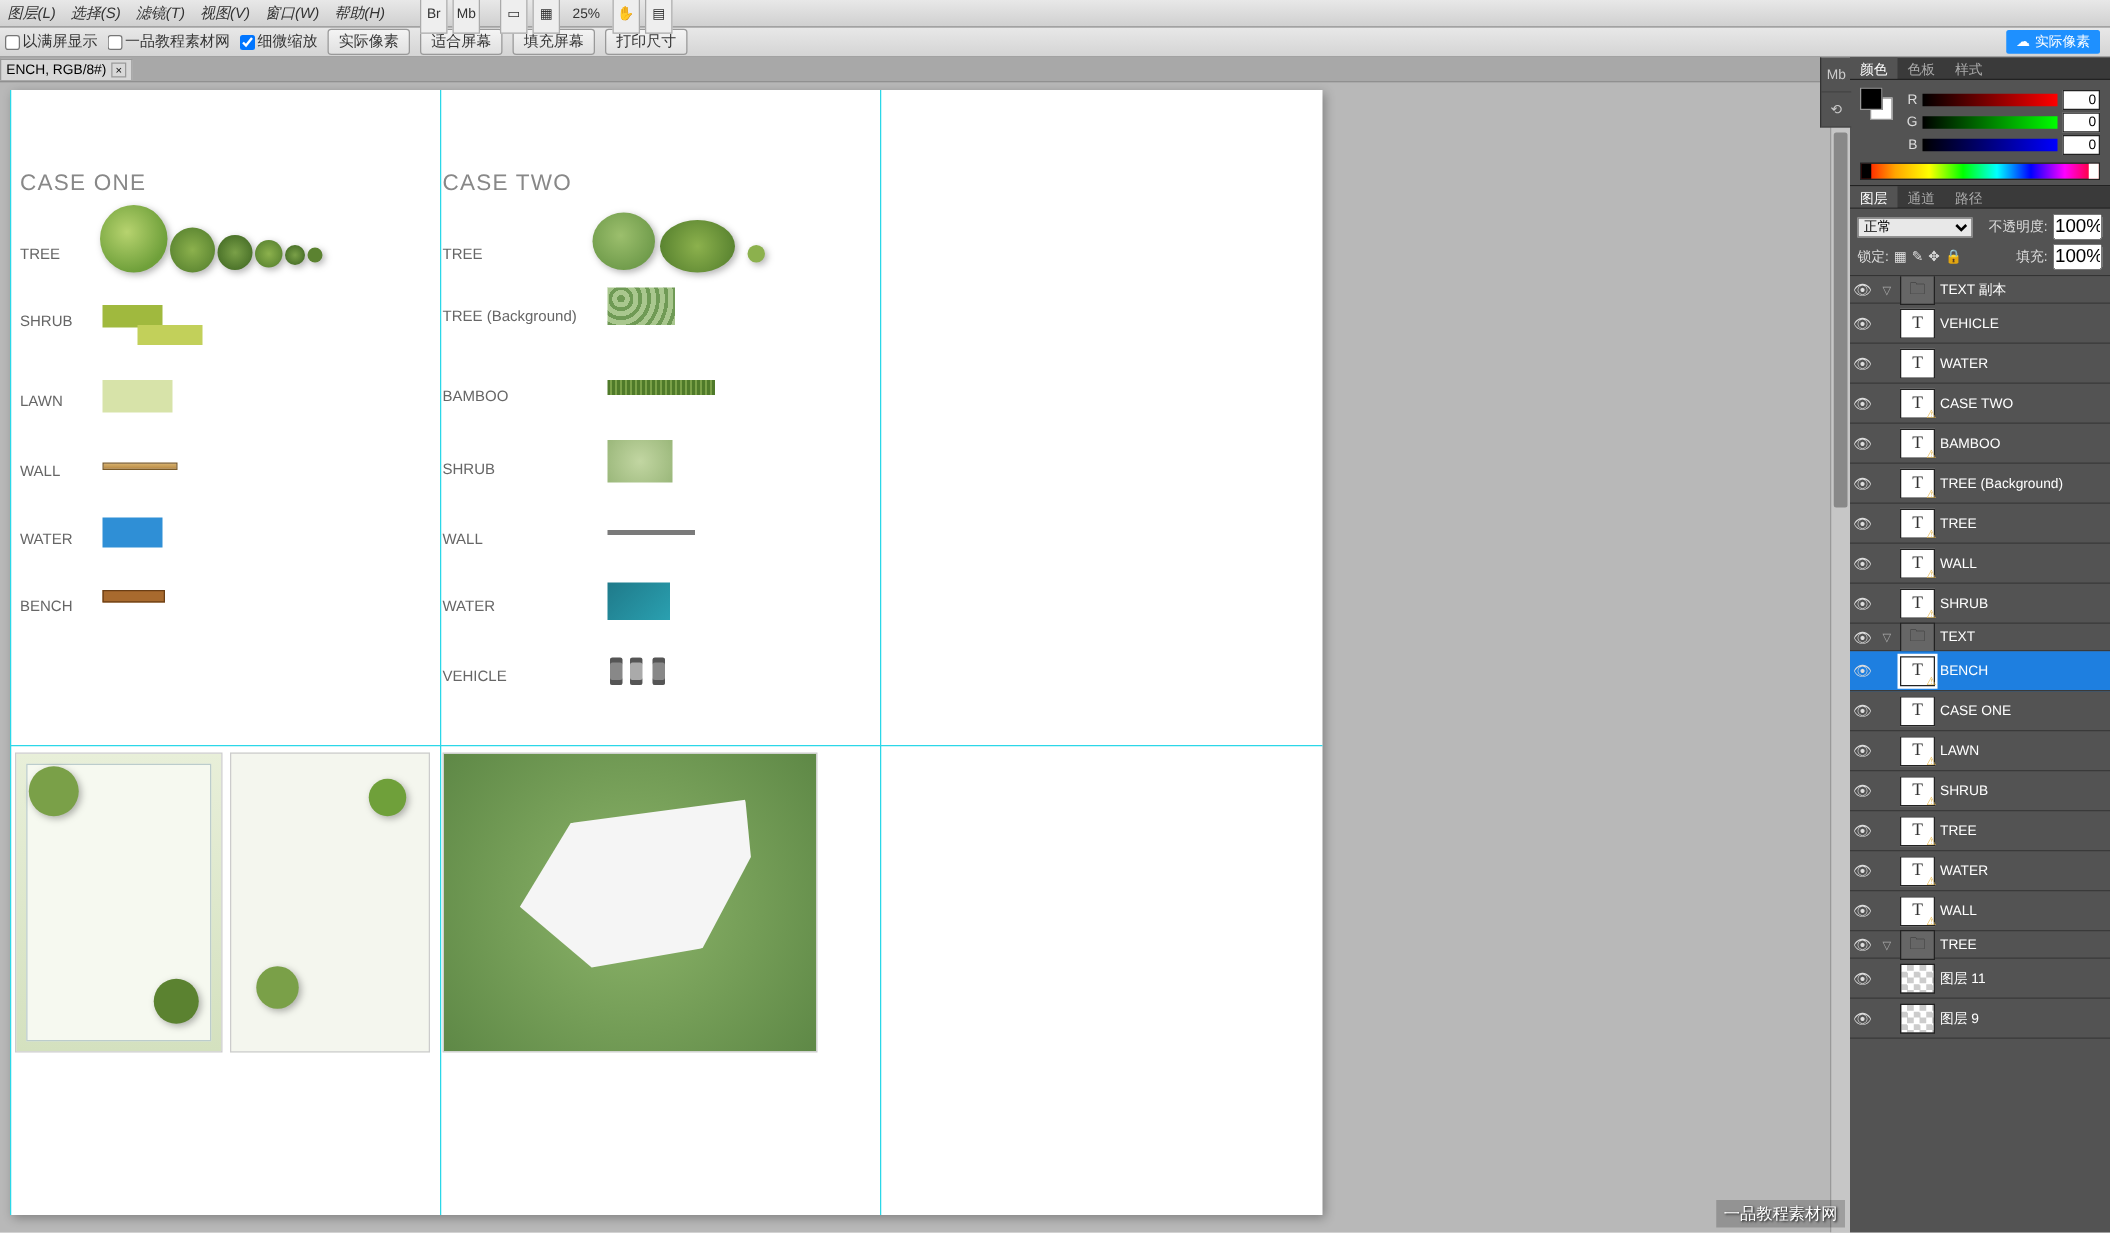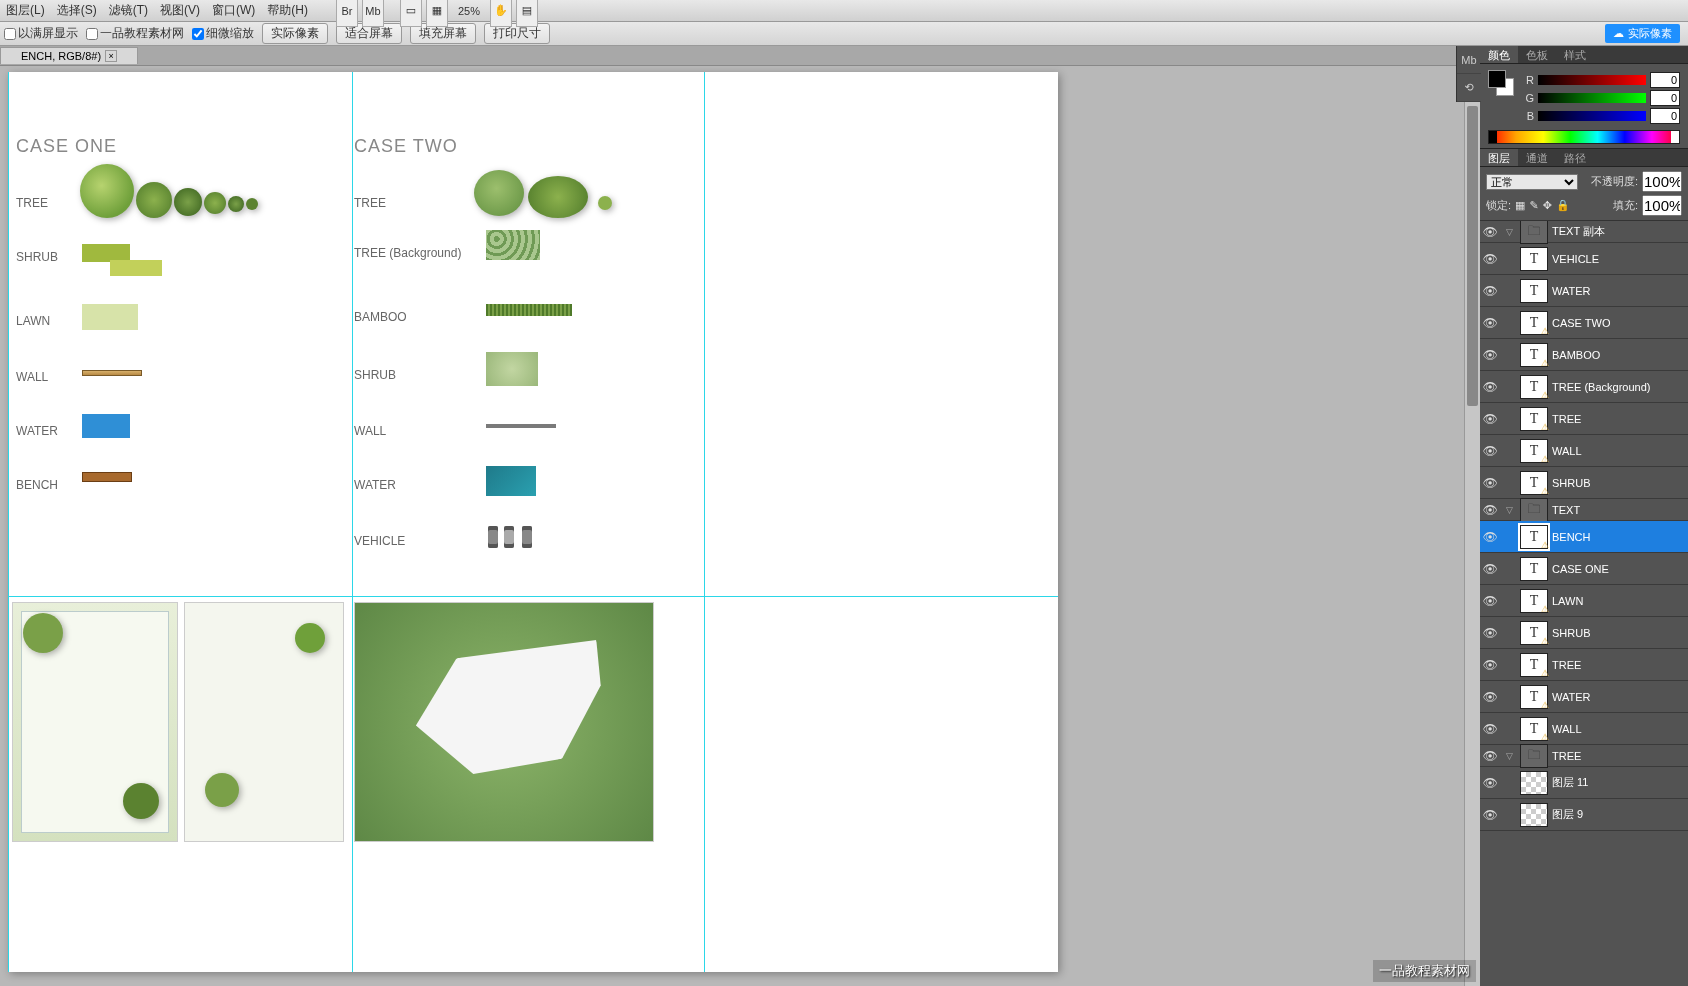--- a/index.html
+++ b/index.html
@@ -1,40 +1,40 @@
 <!DOCTYPE html>
 <html><head>
 <meta charset="utf-8">
 <style>
 * { margin: 0; padding: 0; box-sizing: border-box; font-family: "Microsoft YaHei", Arial, sans-serif; }
 body { background: #b8b8b8; overflow: hidden; width: 1688px; height: 986px; position: relative; }
 
 
 .menubar { height: 22px; background: linear-gradient(#e8e8e8,#d0d0d0); display: flex; align-items: center; font-size: 12px; color: #333; border-bottom: 1px solid #999; position: relative; }
-.menubar .menu-item { padding: 0 6px; cursor: pointer; }
+.menubar .menu-item { padding: 0 6px; cursor: pointer; font-style: italic; }
 .menubar .icon-btn { width: 22px; height: 32px; border: 1px solid #aaa; margin: 0 2px; background: #eee; display: inline-flex; align-items: center; justify-content: center; font-size: 11px; }
 .menubar .zoom { margin: 0 8px; font-size: 11px; }
 .menubar .right { margin-left: auto; display: flex; align-items: center; gap: 2px; }
 .menubar .tabbtn { padding: 2px 10px; font-size: 12px; background: #ddd; border: 1px solid #999; border-radius: 3px; }
 .menubar .tabbtn.active { background: #3a3a3a; color: #fff; }
 .menubar .cslive { background: linear-gradient(#eaf4fb,#c9e3f2); border: 1px solid #8fb8d6; padding: 2px 8px; font-size: 11px; color: #2b5a7f; display: flex; align-items: center; gap: 4px; }
 .menubar .winbtns span { width: 24px; height: 16px; border: 1px solid #888; display: inline-block; margin-left: 2px; background: #ddd; }
 .menubar .winbtns .close { background: #d94f3f; }
 
 
 .optbar { height: 24px; background: linear-gradient(#e8e8e8,#d4d4d4); display: flex; align-items: center; font-size: 12px; color: #333; border-bottom: 1px solid #999; padding: 0 4px; gap: 8px; }
 .optbar label { display: inline-flex; align-items: center; gap: 2px; font-size: 12px; }
 .optbar input[type=checkbox] { width: 12px; height: 12px; }
 .optbar .btn { padding: 1px 8px; background: linear-gradient(#f4f4f4,#e0e0e0); border: 1px solid #999; border-radius: 3px; font-size: 12px; }
 .optbar .upload { position: absolute; right: 8px; top: 24px; background: #1e90ff; color: #fff; padding: 2px 8px; font-size: 11px; border-radius: 2px; display: flex; align-items: center; gap: 4px; }
 .optbar .upload::before { content: "☁"; }
 
 
 .tabs { height: 20px; background: #a8a8a8; display: flex; align-items: center; font-size: 11px; border-bottom: 1px solid #888; }
-.tabs .doctab { background: #d8d8d8; padding: 2px 20px; border: 1px solid #999; border-bottom: none; display: flex; align-items: flex-end; gap: 4px; }
+.tabs .doctab { background: #d8d8d8; padding: 2px 4px; border: 1px solid #999; border-bottom: none; display: flex; align-items: flex-end; gap: 4px; }
 .tabs .doctab .x { font-size: 9px; border: 1px solid #999; width: 12px; height: 12px; display: inline-flex; align-items: center; justify-content: center; }
 
 
 .workspace { position: absolute; top: 66px; left: 0; right: 208px; bottom: 0; background: #b8b8b8; overflow: hidden; }
 .scrollbar-v { position: absolute; right: 208px; top: 66px; bottom: 0; width: 16px; background: #c6c6c6; border-left: 1px solid #999; }
 .scrollbar-v::after { content: ""; position: absolute; left: 2px; right: 2px; top: 40px; height: 300px; background: #888; border-radius: 2px; }
 
 .canvas { position: absolute; left: 8px; top: 6px; width: 1050px; height: 900px; background: #fff; box-shadow: 2px 2px 8px rgba(0,0,0,.3); }
 .guide-v { position: absolute; top: 0; bottom: 0; width: 1px; background: #2bd7e8; }
 .guide-h { position: absolute; left: 0; right: 0; height: 1px; background: #2bd7e8; }

